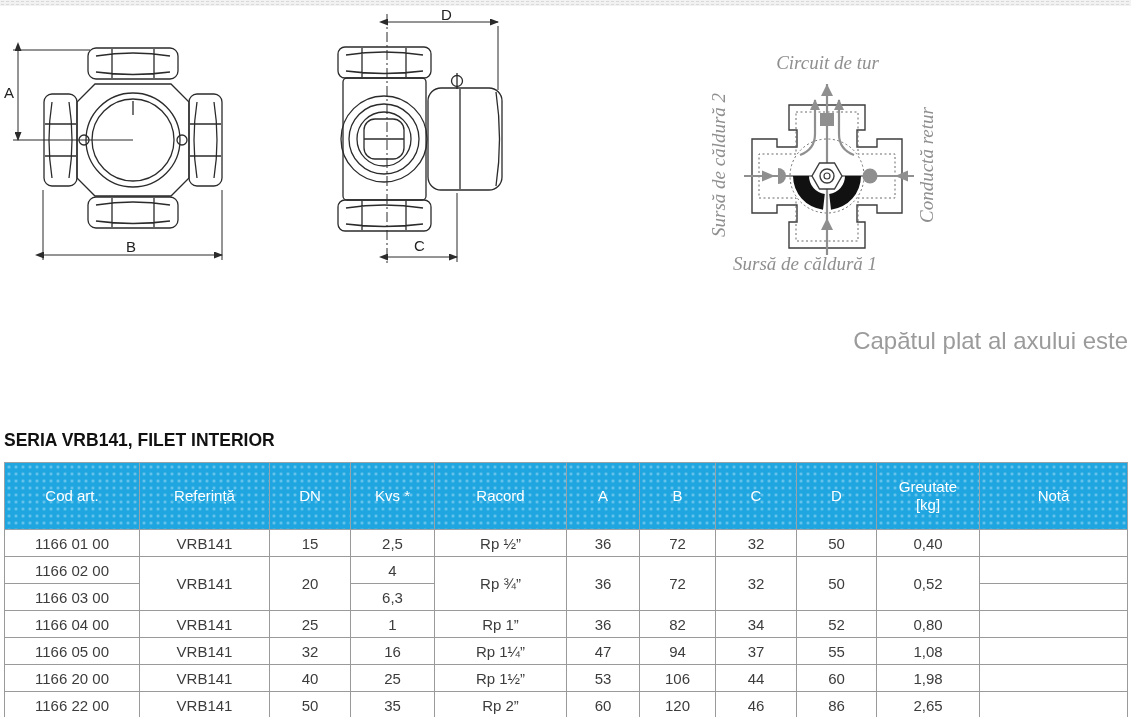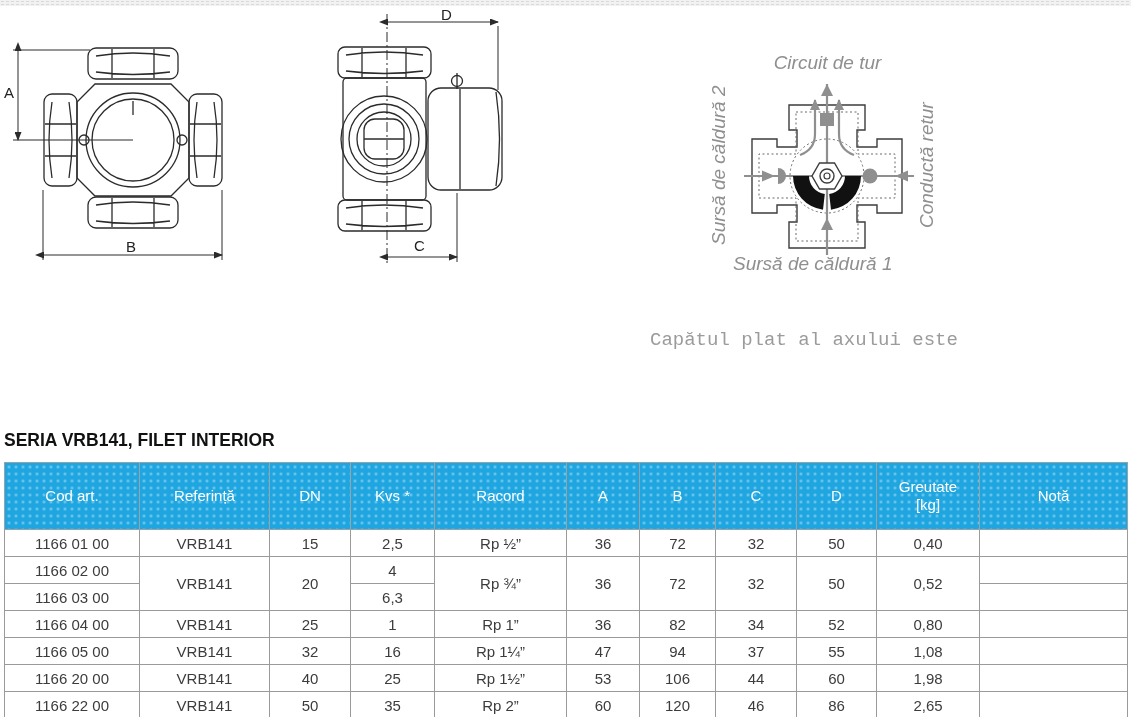--- a/index.html
+++ b/index.html
@@ -9,26 +9,26 @@
     background-color:#f2f2f2;
     background-image:radial-gradient(#d9d9d9 1px, transparent 1.2px);
     background-size:5px 3px;}
 
   svg{position:absolute;}
   .lineart{stroke:#2b2b2b;stroke-width:1.3;fill:none;}
   .dim{stroke:#2b2b2b;stroke-width:1;fill:none;}
 
   .dim-label{position:absolute;font-size:15px;color:#222;}
 
-  .flow-label{position:absolute;font-family:Liberation Sans, sans-serif;font-style:italic;
+  .flow-label{position:absolute;font-family:Liberation Serif, serif;font-style:italic;
     color:#8f8f8f;font-size:19px;white-space:nowrap;}
   .flow-label.vert{writing-mode:vertical-rl;transform:rotate(180deg);text-align:center;}
 
-  .note{position:absolute;left:650px;top:327px;width:478px;text-align:left;
-    color:#9b9b9b;font-size:19px;line-height:27px;font-family:Liberation Mono, monospace;}
+  .note{position:absolute;left:650px;top:327px;width:478px;text-align:right;
+    color:#9b9b9b;font-size:24px;line-height:27px;}
 
   .table-title{position:absolute;left:4px;top:430px;font-size:17.5px;font-weight:bold;
     color:#111;letter-spacing:0px;}
 
   table.spec{position:absolute;left:4px;top:462px;width:1123px;border-collapse:collapse;
     table-layout:fixed;font-size:15px;color:#3c3c3c;}
   table.spec th{
     background-color:#1fa6e0;
     background-image:radial-gradient(rgba(255,255,255,0.38) 1px, rgba(255,255,255,0) 1.6px);
     background-size:7px 7px;

